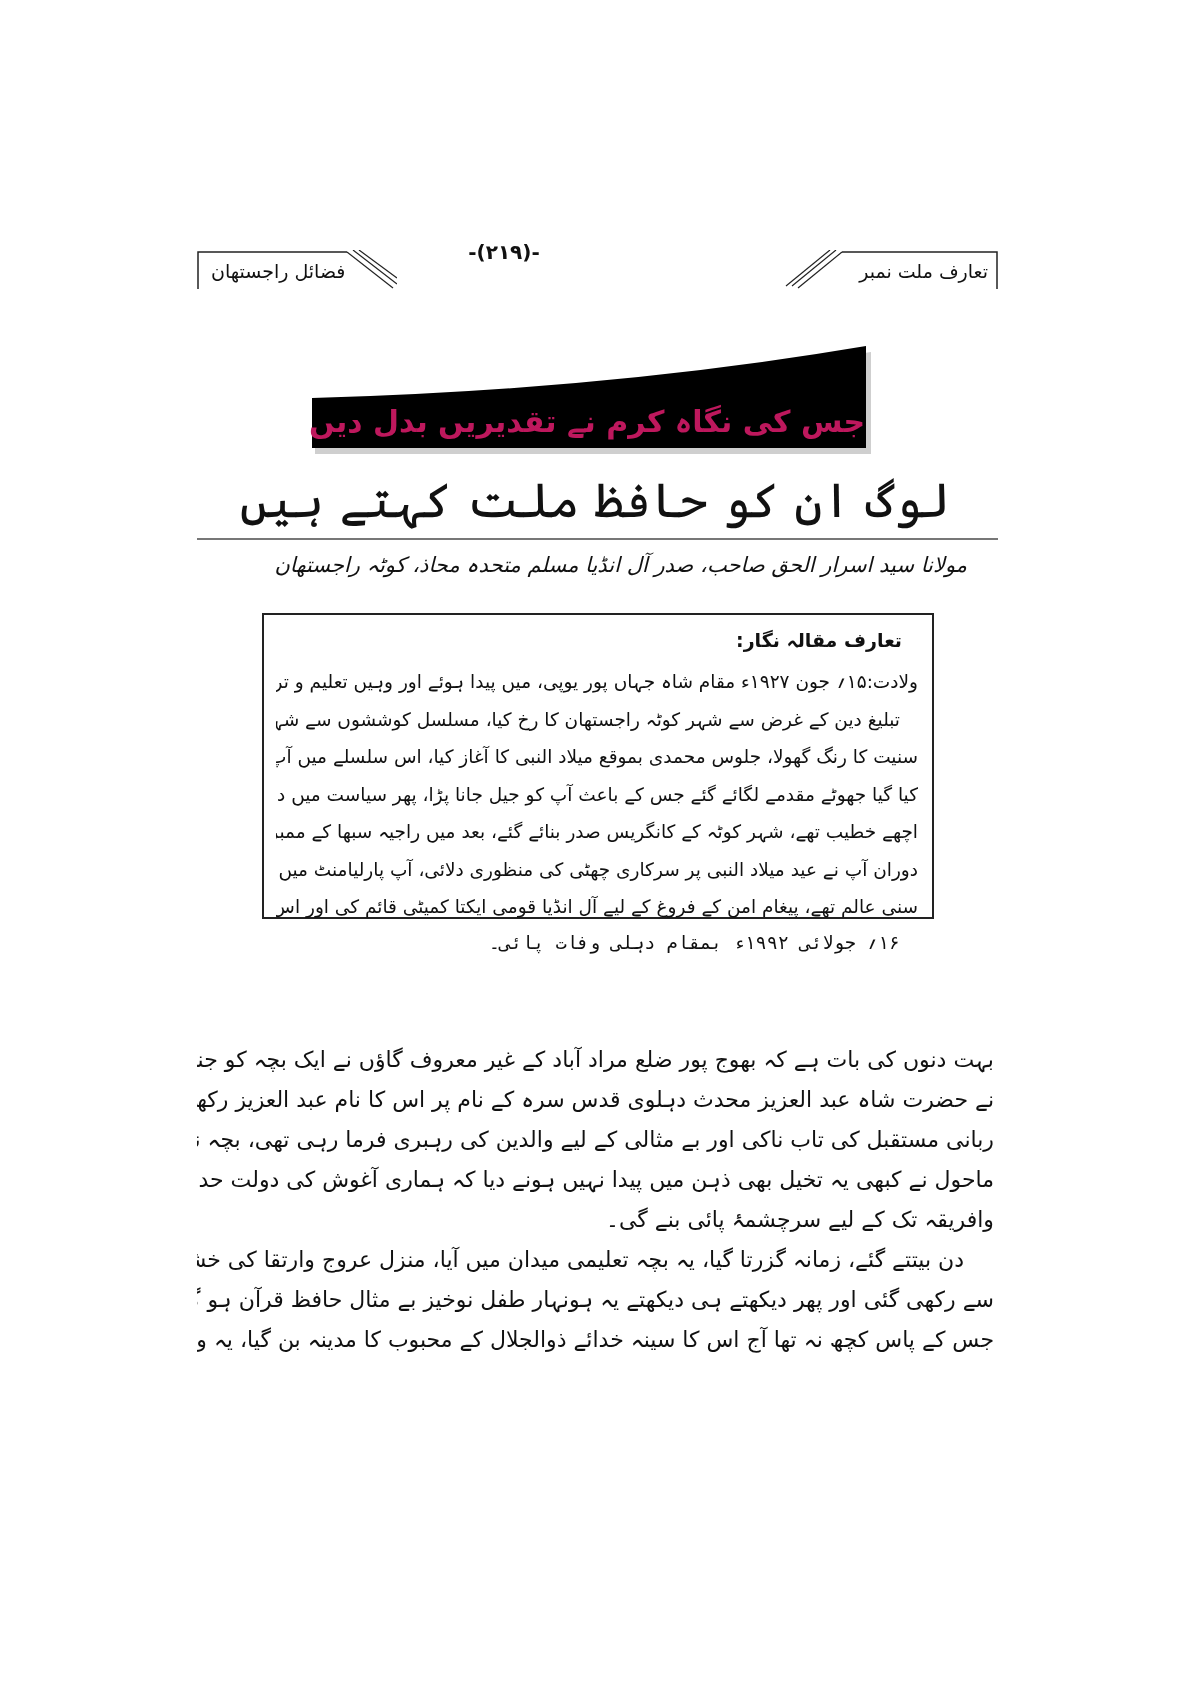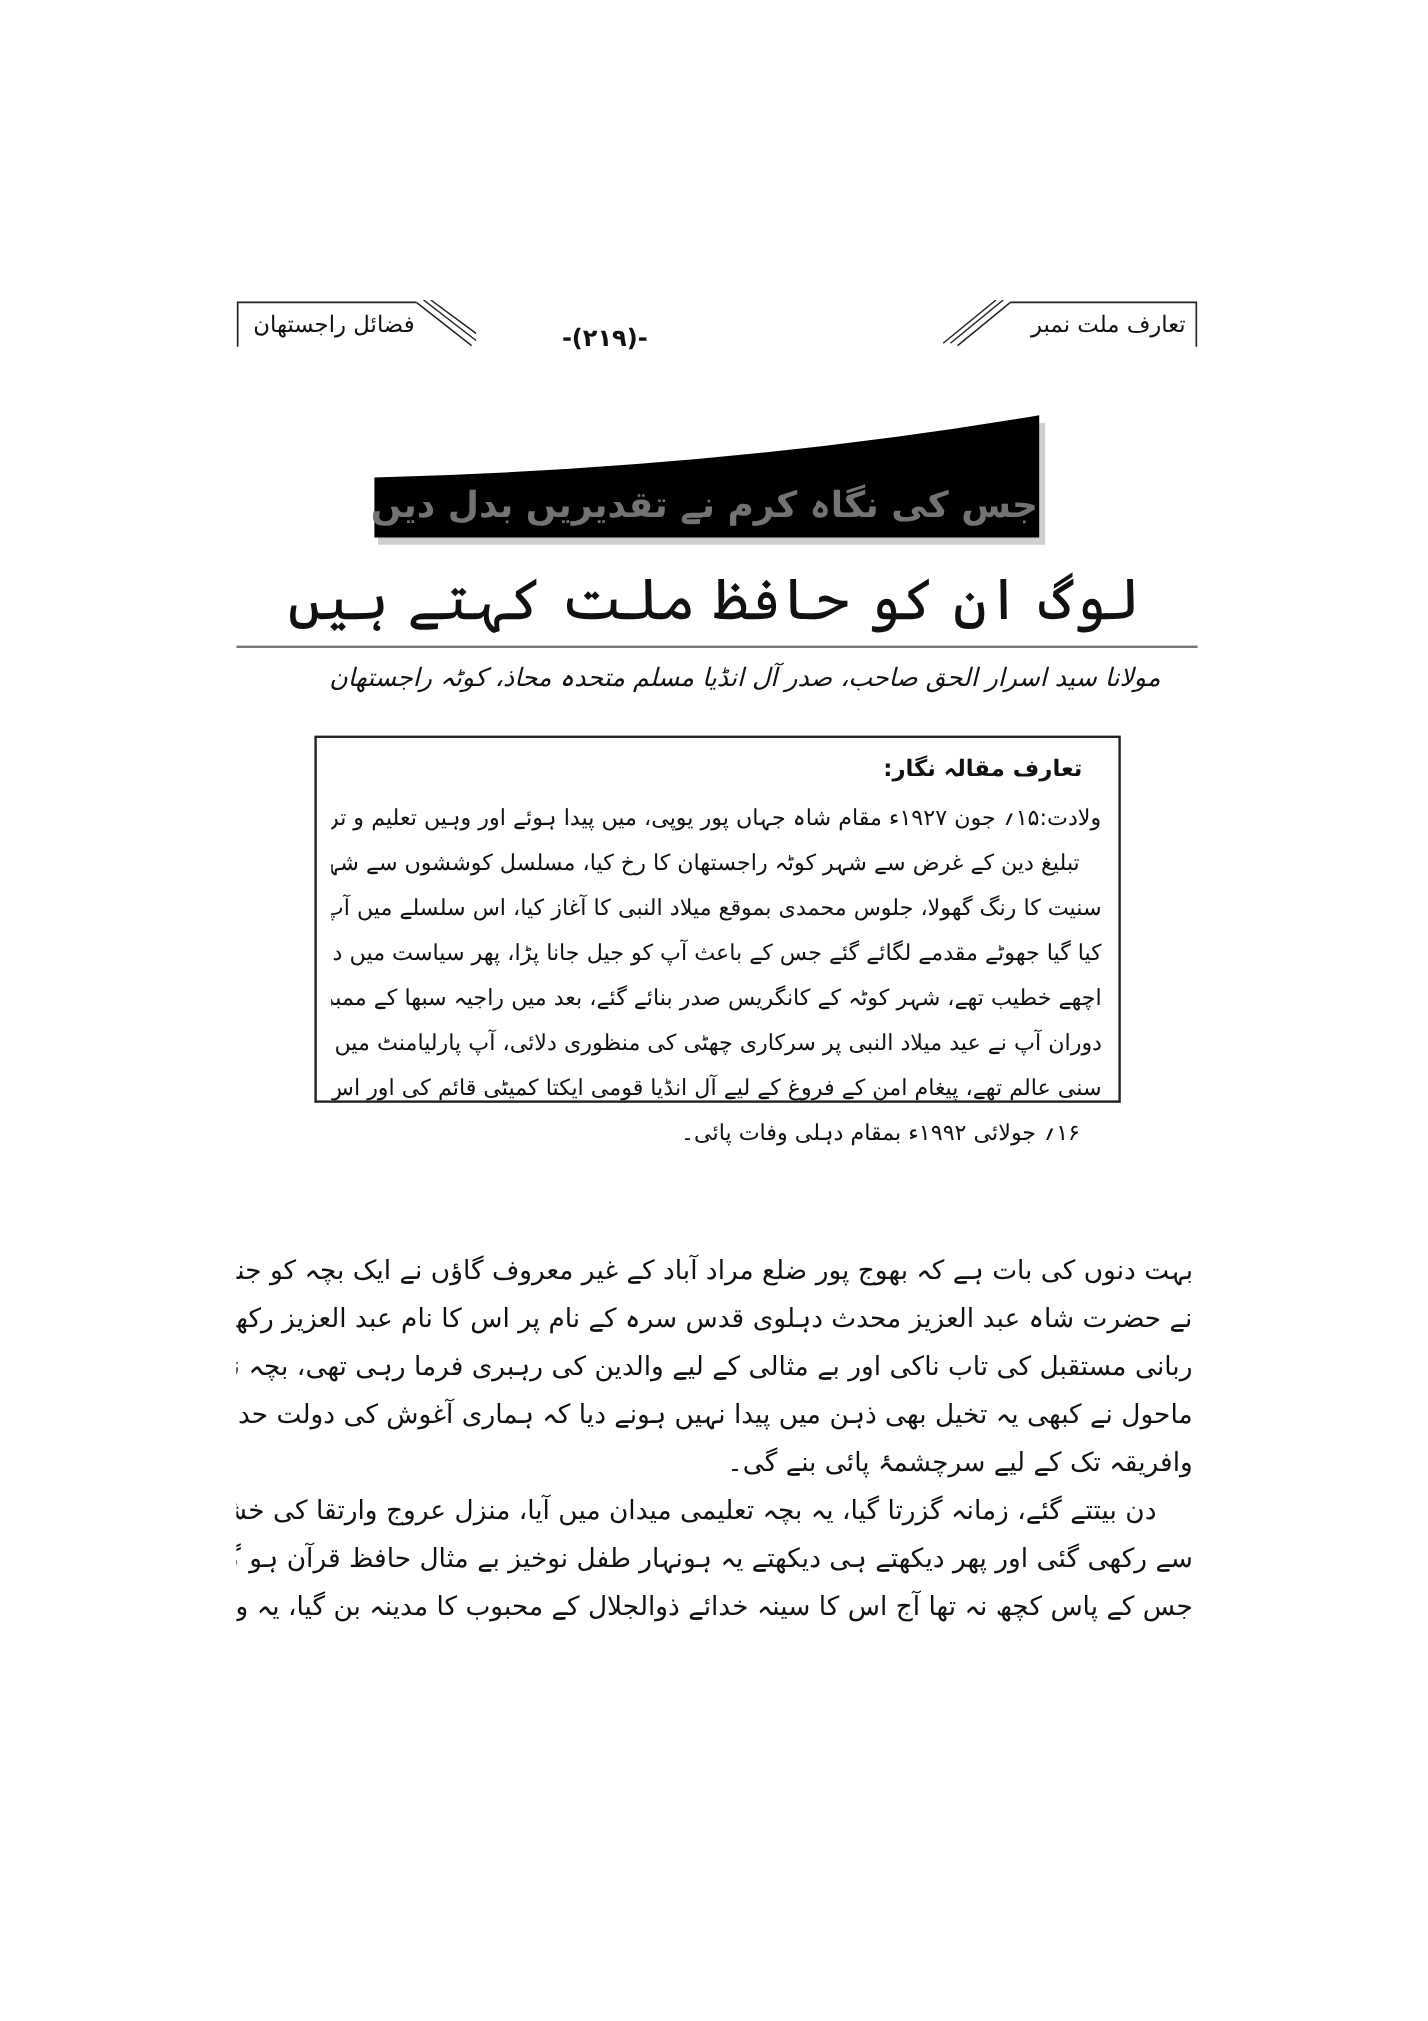--- a/index.html
+++ b/index.html
@@ -8,45 +8,45 @@
   .rtl { direction:rtl; unicode-bidi:embed; }
 
   
   .hdr-left, .hdr-right { position:absolute; top:250px; height:40px; }
   .hdr-left { left:197px; width:200px; }
   .hdr-right { left:770px; width:228px; }
   .hdr-left svg, .hdr-right svg { position:absolute; left:0; top:0; }
   .hdr-text { position:absolute; top:8px; font-size:19px; line-height:26px; }
   .hdr-left .hdr-text { left:14px; }
   .hdr-right .hdr-text { right:10px; }
-  .page-num { position:absolute; top:269px; left:0; width:1008px; text-align:center;
+  .page-num { position:absolute; top:240px; left:0; width:1008px; text-align:center;
               font-size:20px; font-weight:bold; }
 
   
   .banner { position:absolute; left:306px; top:340px; width:584px; height:118px; }
   .banner svg { position:absolute; left:0; top:0; }
   .banner-text { position:absolute; left:0; right:22px; top:62px; text-align:center;
-                 color:#737373; font-size:30px; font-weight:bold; line-height:40px; }
+                 color:#be185d; font-size:30px; font-weight:bold; line-height:40px; }
 
   .main-title { position:absolute; left:0; width:1190px; top:470px; text-align:center;
                 font-size:48px; line-height:60px; font-family:"DejaVu Serif", serif; }
 
   .rule { position:absolute; left:197px; width:801px; height:2px; background:#777; top:538px; }
 
   .author { position:absolute; left:197px; width:770px; top:548px; text-align:right;
             font-size:21px; line-height:34px;font-style:italic; }
 
   
   .bio { position:absolute; left:262px; top:613px; width:672px; height:306px;
          border:2px solid #222; box-sizing:border-box; }
   .bio-title { position:absolute; right:30px; top:14px; font-size:19px; font-weight:bold; }
   .bio-lines { position:absolute; right:14px; left:12px; top:48px; }
   .bio-line { font-size:18.5px; line-height:37.5px; text-align:justify; text-align-last:justify;
               white-space:nowrap; overflow:hidden; }
-  .bio-line.last { text-align-last:right; }
+  .bio-line.last { text-align-last:right;font-family:Liberation Mono, monospace; }
   .bio-line.indent { padding-right:18px; }
 
   
   .body { position:absolute; left:197px; width:797px; top:1040px; }
   .body-line { font-size:22px; line-height:40px; text-align:justify; text-align-last:justify;
                white-space:nowrap; overflow:hidden; }
   .body-line.last { text-align-last:right; }
   .body-line.indent { padding-right:30px; }
 </style>
 </head>

